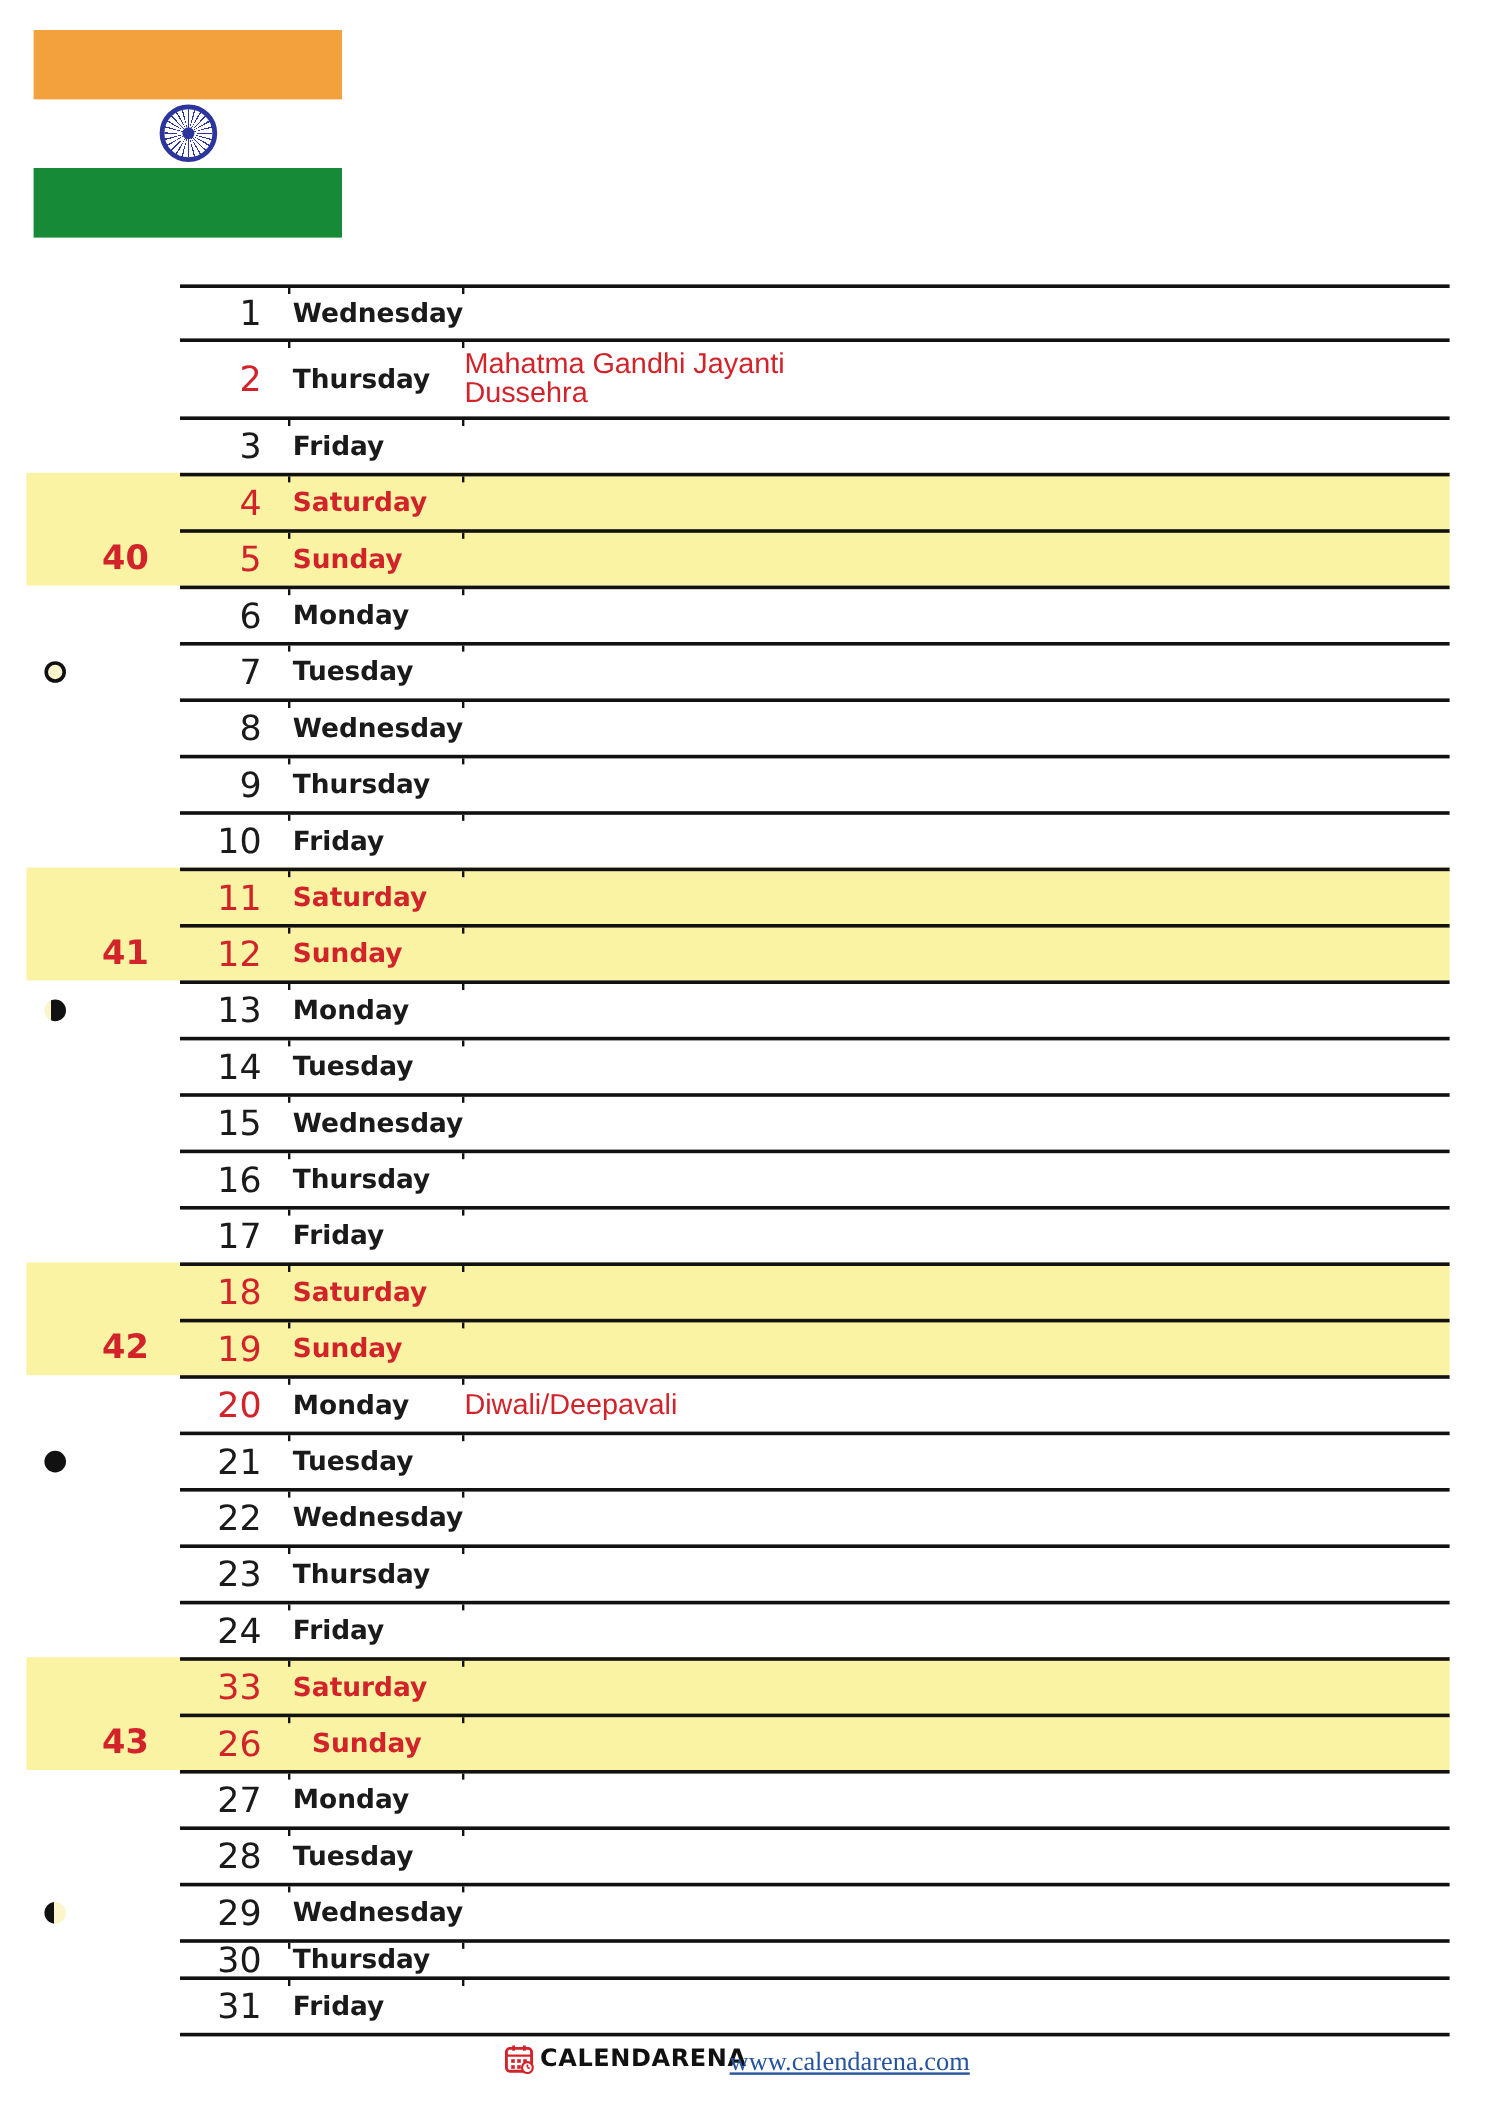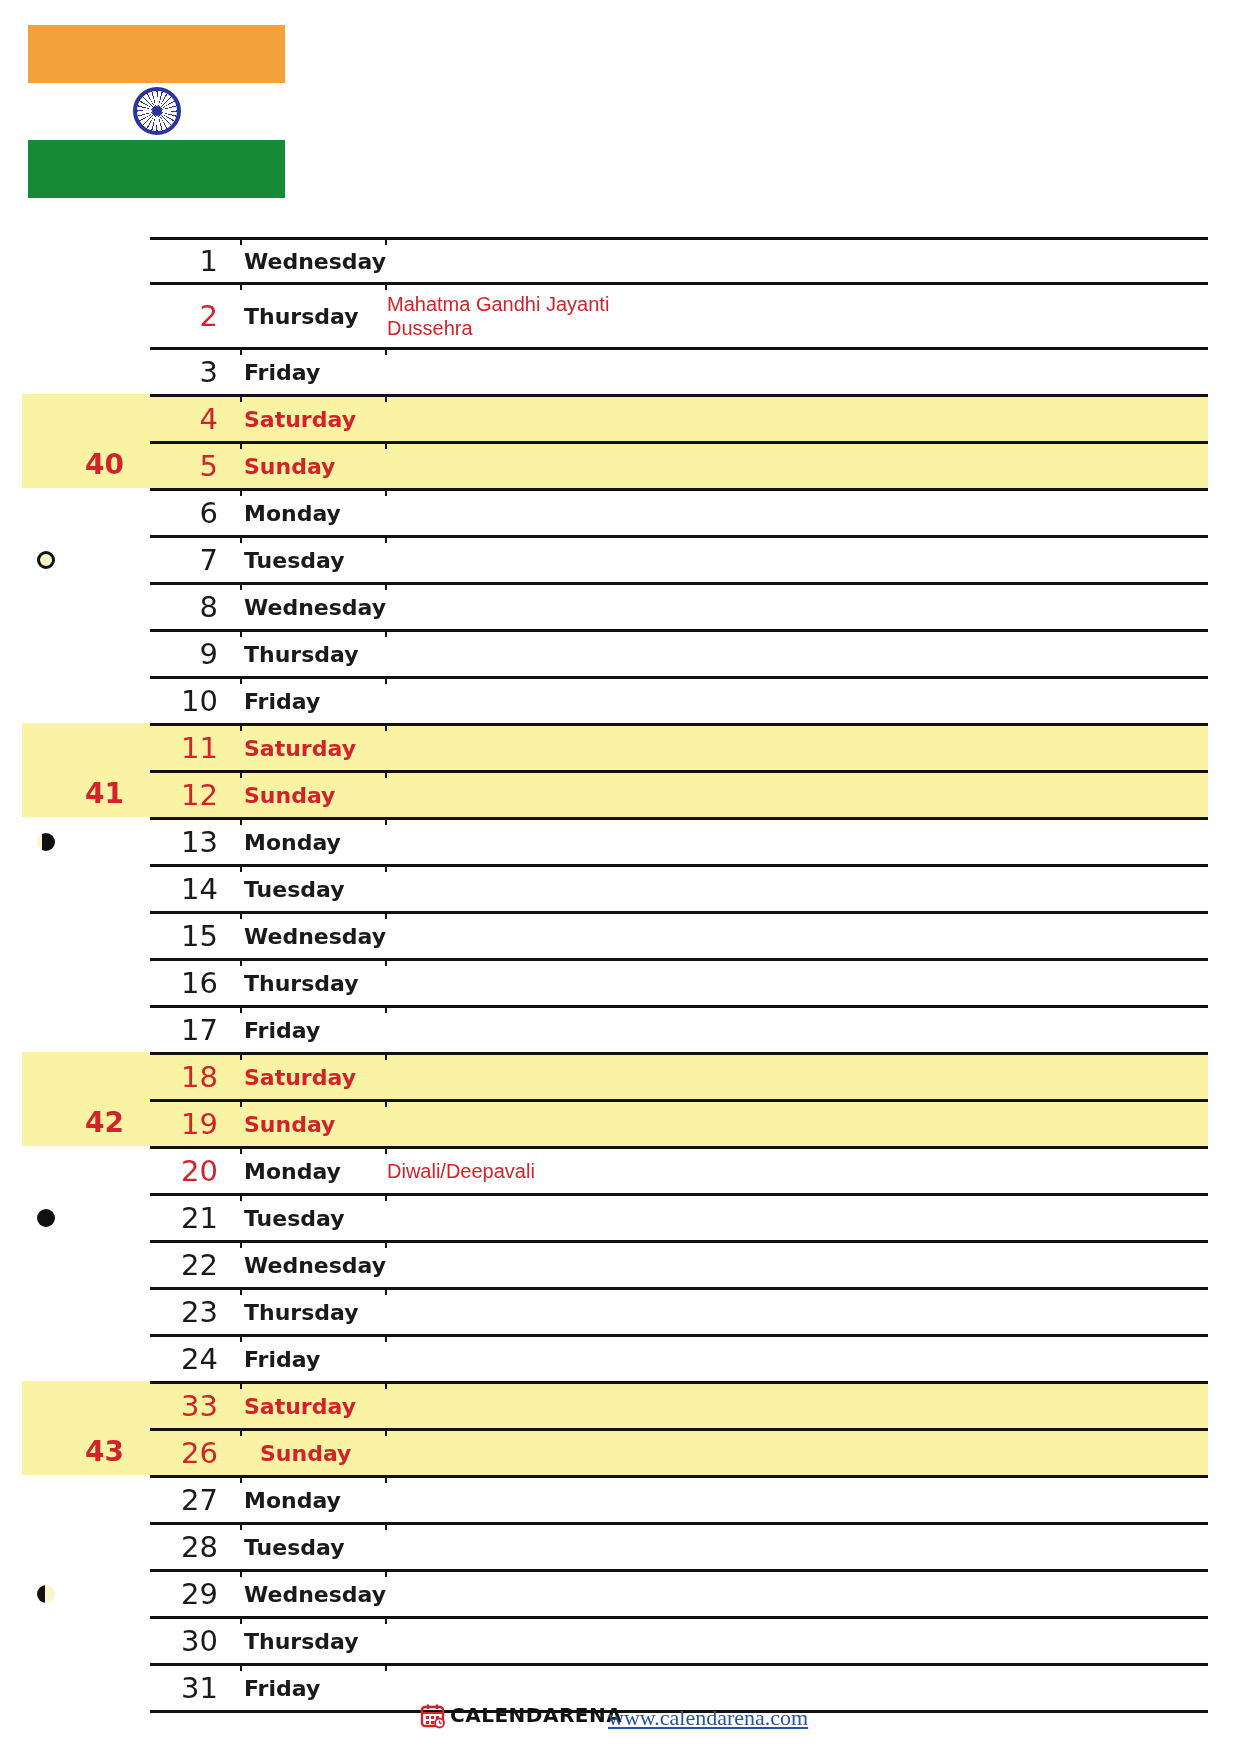--- a/index.html
+++ b/index.html
@@ -25,21 +25,21 @@
 
   
   #rows{position:absolute;left:150px;top:237px;width:1058px;z-index:1;border-bottom:3px solid #111;}
   .row{position:relative;display:flex;align-items:center;border-top:3px solid #111;box-sizing:border-box;}
   .row::before,.row::after{content:'';position:absolute;top:0;width:2px;height:5px;background:#111;}
   .row::before{left:90px;}
   .row::after{left:235px;}
   .num{width:68px;text-align:right;font-size:29px;font-weight:400;}
   .wd{margin-left:26px;font-size:22px;font-weight:bold;}
   .hol{position:absolute;left:237px;top:50%;transform:translateY(-50%);
-       color:var(--red);font-size:20px;line-height:24px;font-weight:400;
+       color:var(--red);font-size:24px;line-height:24px;font-weight:400;
        font-family:"Liberation Sans",sans-serif;}
   .row.weekend .num,.row.weekend .wd{color:var(--red);}
   .row.holiday-num .num{color:var(--red);}
 
   
   .band{position:absolute;left:22px;width:1186px;background:var(--yellow);z-index:0;}
   .weeknum{position:absolute;left:26px;width:98px;height:34px;z-index:2;
            text-align:right;font-size:28px;font-weight:bold;color:var(--red);}
 
   
@@ -187,21 +187,21 @@
         <span class="wd">Monday</span>
       </div>
       <div class="row" style="height: 47px;">
         <span class="num">28</span>
         <span class="wd">Tuesday</span>
       </div>
       <div class="row" style="height: 47px;">
         <span class="num">29</span>
         <span class="wd">Wednesday</span>
       </div>
-      <div class="row" style="height: 47px;">
+      <div class="row" style="height: 31px;">
         <span class="num">30</span>
         <span class="wd">Thursday</span>
       </div>
       <div class="row" style="height: 47px;">
         <span class="num">31</span>
         <span class="wd">Friday</span>
       </div>
     </div>
 
   <div id="footer-logo">

